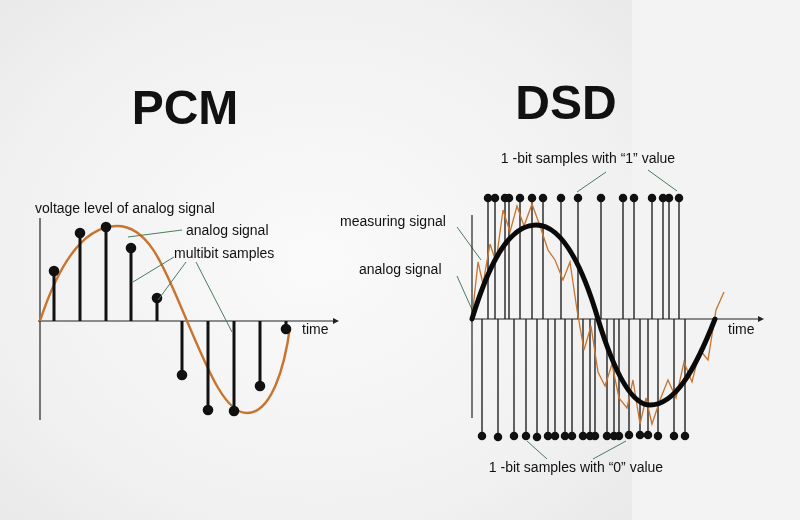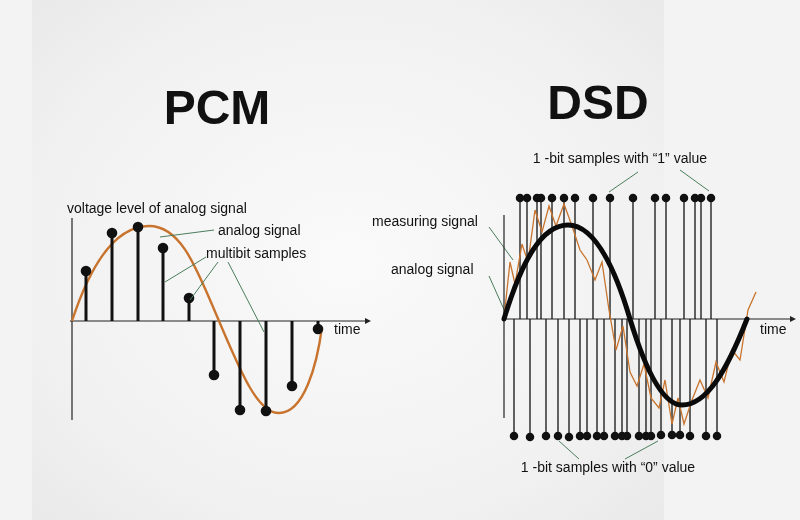--- a/index.html
+++ b/index.html
@@ -1,17 +1,17 @@
 <!DOCTYPE html>
 <html><head>
 <meta charset="utf-8">
 <style>
   html,body{margin:0;padding:0;}
   body{width:800px;height:520px;overflow:hidden;background:#f3f3f3;}
-  .stage{position:relative;width:632px;height:520px;background:radial-gradient(ellipse at 50% 50%,#fafafa 0%,#f1f1f1 70%,#e9e9e9 100%);margin-left:32px;}
+  .stage{position:relative;width:632px;height:520px;background:radial-gradient(ellipse at 50% 50%,#fafafa 0%,#f1f1f1 70%,#e9e9e9 100%);}
   svg{position:absolute;left:0;top:0;}
   .title{font-family:"Liberation Sans",sans-serif;font-weight:700;fill:#111;}
   .lbl{font-family:"Liberation Sans",sans-serif;fill:#111;}
 </style>
 </head>
 <body>
 
 <div class="stage">
 <svg width="800" height="520" viewBox="0 0 800 520">
 

